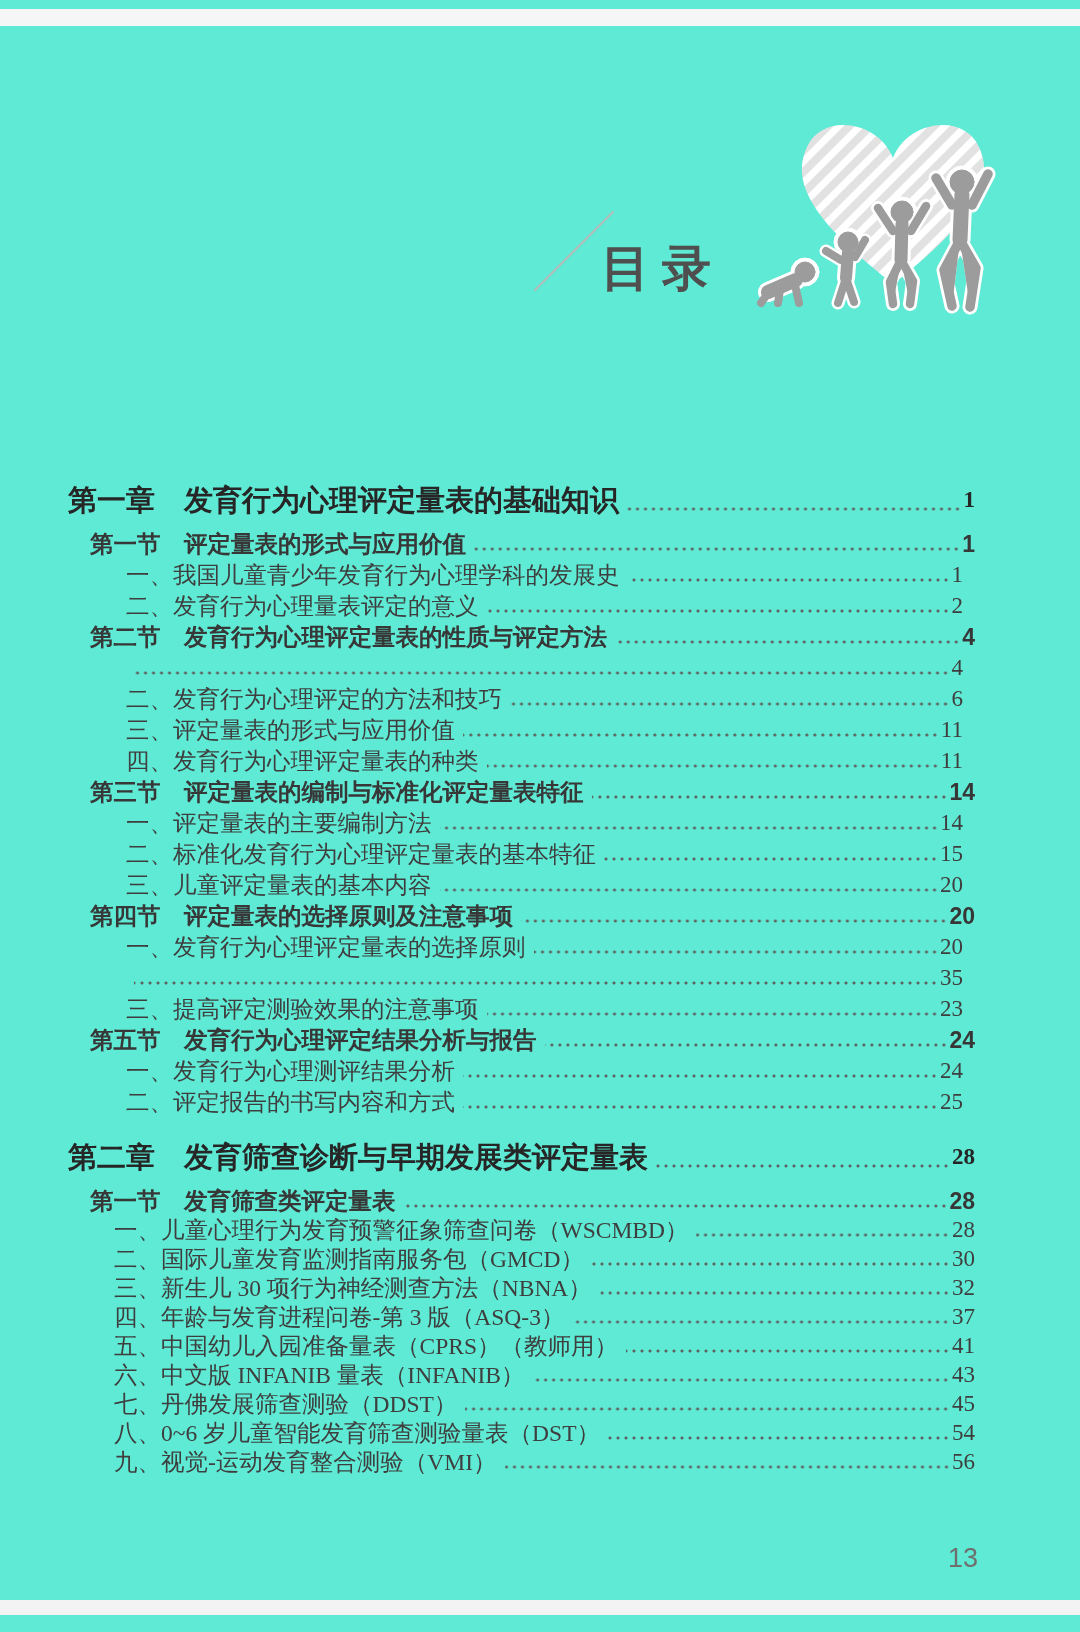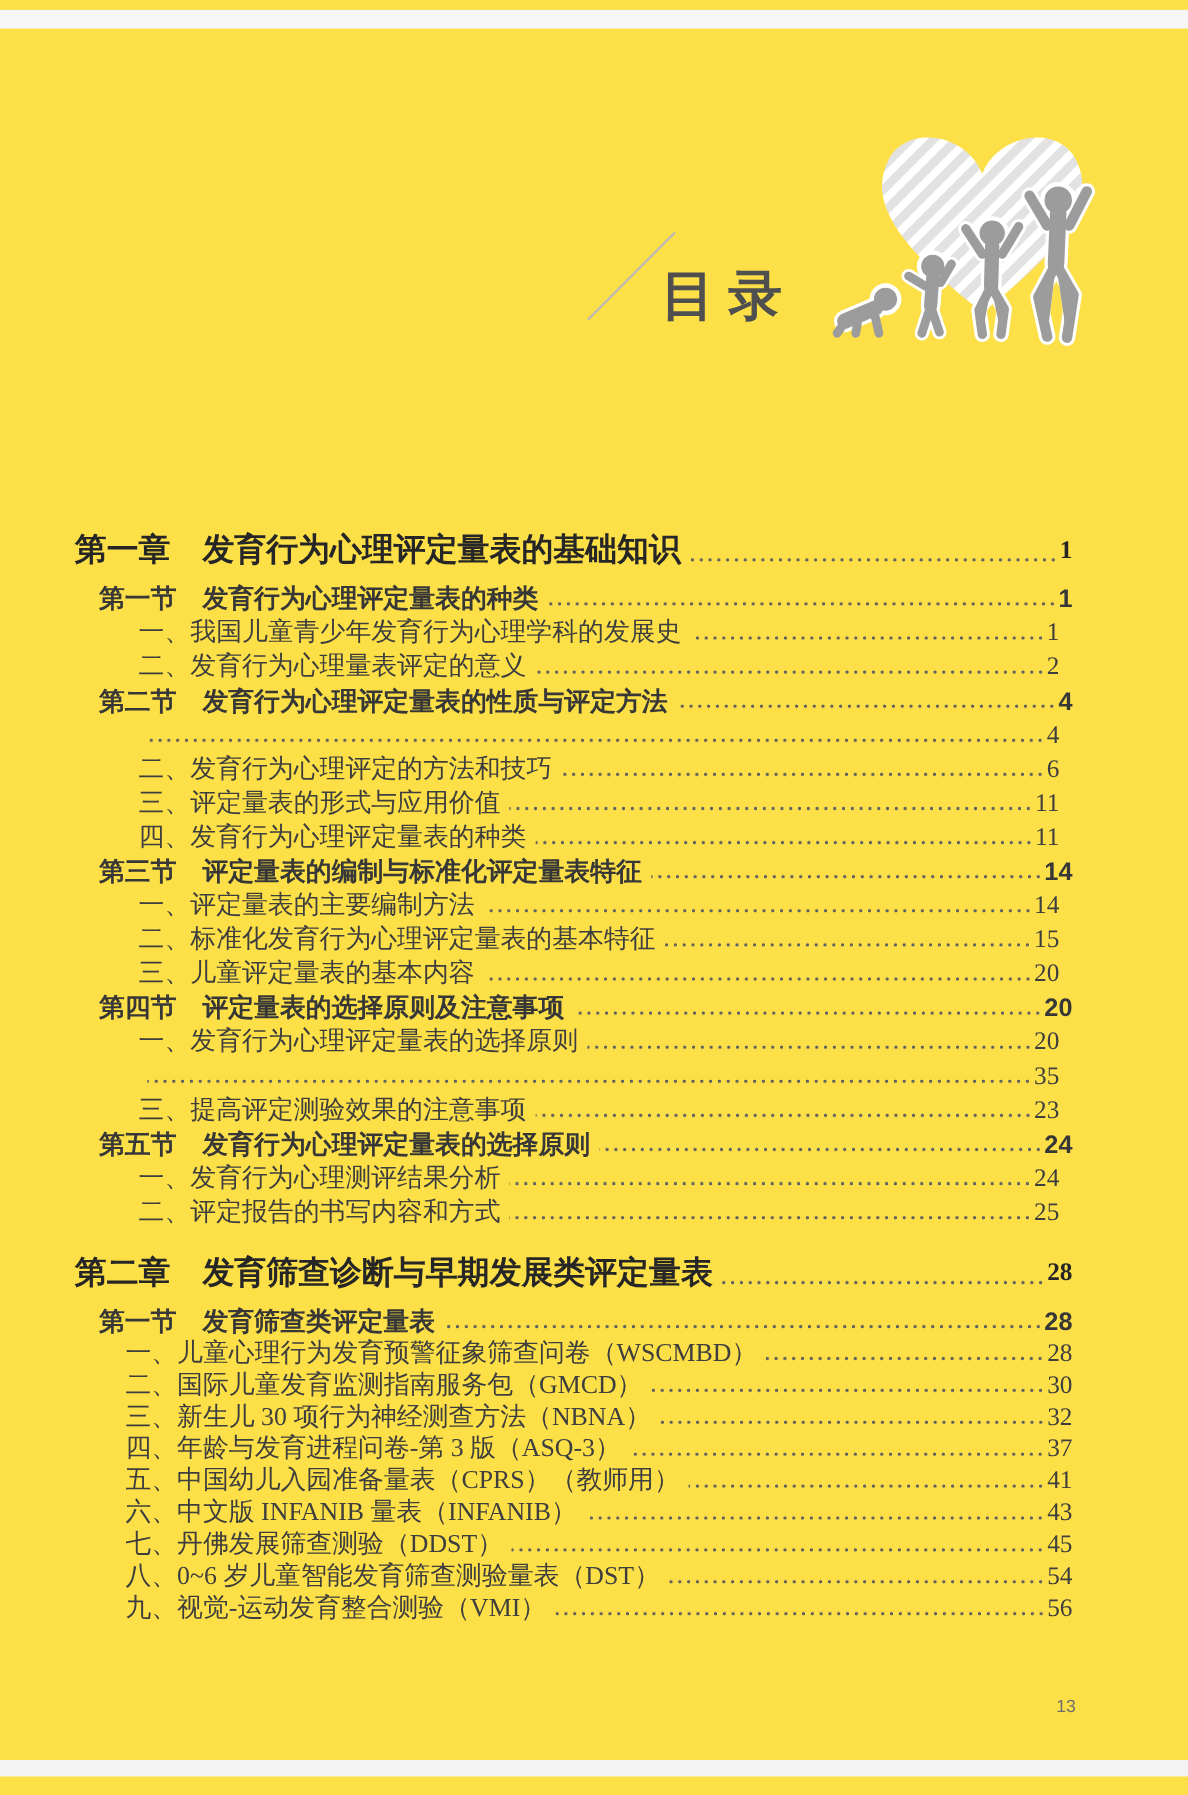--- a/index.html
+++ b/index.html
@@ -1,19 +1,19 @@
 <!DOCTYPE html>
 <html><head>
 <meta charset="utf-8">
 <style>
   html,body{margin:0;padding:0;background:#ffffff;}
   .page{
     position:relative;
     width:1080px;height:1632px;
-    background:#fde047;
+    background:#5eead4;
     font-family:"Liberation Serif", serif;
     overflow:hidden;
   }
   .band{position:absolute;left:0;width:1080px;}
   .band.top{top:9px;height:17px;background:#f6f6f6;}
   .band.bottom{top:1600px;height:15px;background:#f3f3f3;}
 
   
   .header{position:absolute;left:0;top:0;width:1080px;height:360px;}
   .slash{
@@ -63,21 +63,21 @@
     padding-left:46px;margin:3px 12px;
   }
   .row .pg{font-size:23px;}
   
   .chapter-group + .chapter-group .row.section,
   .chapter-group + .chapter-group .row.item{margin:1px 0;line-height:28px;}
 
   .pageno{
     position:absolute;top:1543px;right:102px;
     font-family:"Liberation Sans", sans-serif;
-    font-size:16px;color:#6e6e6e;
+    font-size:27px;color:#6e6e6e;
   }
 </style>
 </head>
 <body>
 
 <div class="page">
 
   <div class="band top"></div>
 
   <div class="header">
@@ -138,21 +138,21 @@
 
   <div class="toc" id="toc">
       <div class="chapter-group">
   <div class="row chapter">
     <span class="label">第一章　发育行为心理评定量表的基础知识</span>
     <span class="dots"></span>
     <span class="pg">1</span>
   </div>
 
   <div class="row section">
-    <span class="label">第一节　发育行为心理评定量表的种类</span>
+    <span class="label">第一节　评定量表的形式与应用价值</span>
     <span class="dots"></span>
     <span class="pg">1</span>
   </div>
 
   <div class="row item">
     <span class="label">一、我国儿童青少年发育行为心理学科的发展史</span>
     <span class="dots"></span>
     <span class="pg">1</span>
   </div>
 
@@ -232,21 +232,21 @@
     <span class="pg">35</span>
   </div>
 
   <div class="row item">
     <span class="label">三、提高评定测验效果的注意事项</span>
     <span class="dots"></span>
     <span class="pg">23</span>
   </div>
 
   <div class="row section">
-    <span class="label">第五节　发育行为心理评定量表的选择原则</span>
+    <span class="label">第五节　发育行为心理评定结果分析与报告</span>
     <span class="dots"></span>
     <span class="pg">24</span>
   </div>
 
   <div class="row item">
     <span class="label">一、发育行为心理测评结果分析</span>
     <span class="dots"></span>
     <span class="pg">24</span>
   </div>
 

